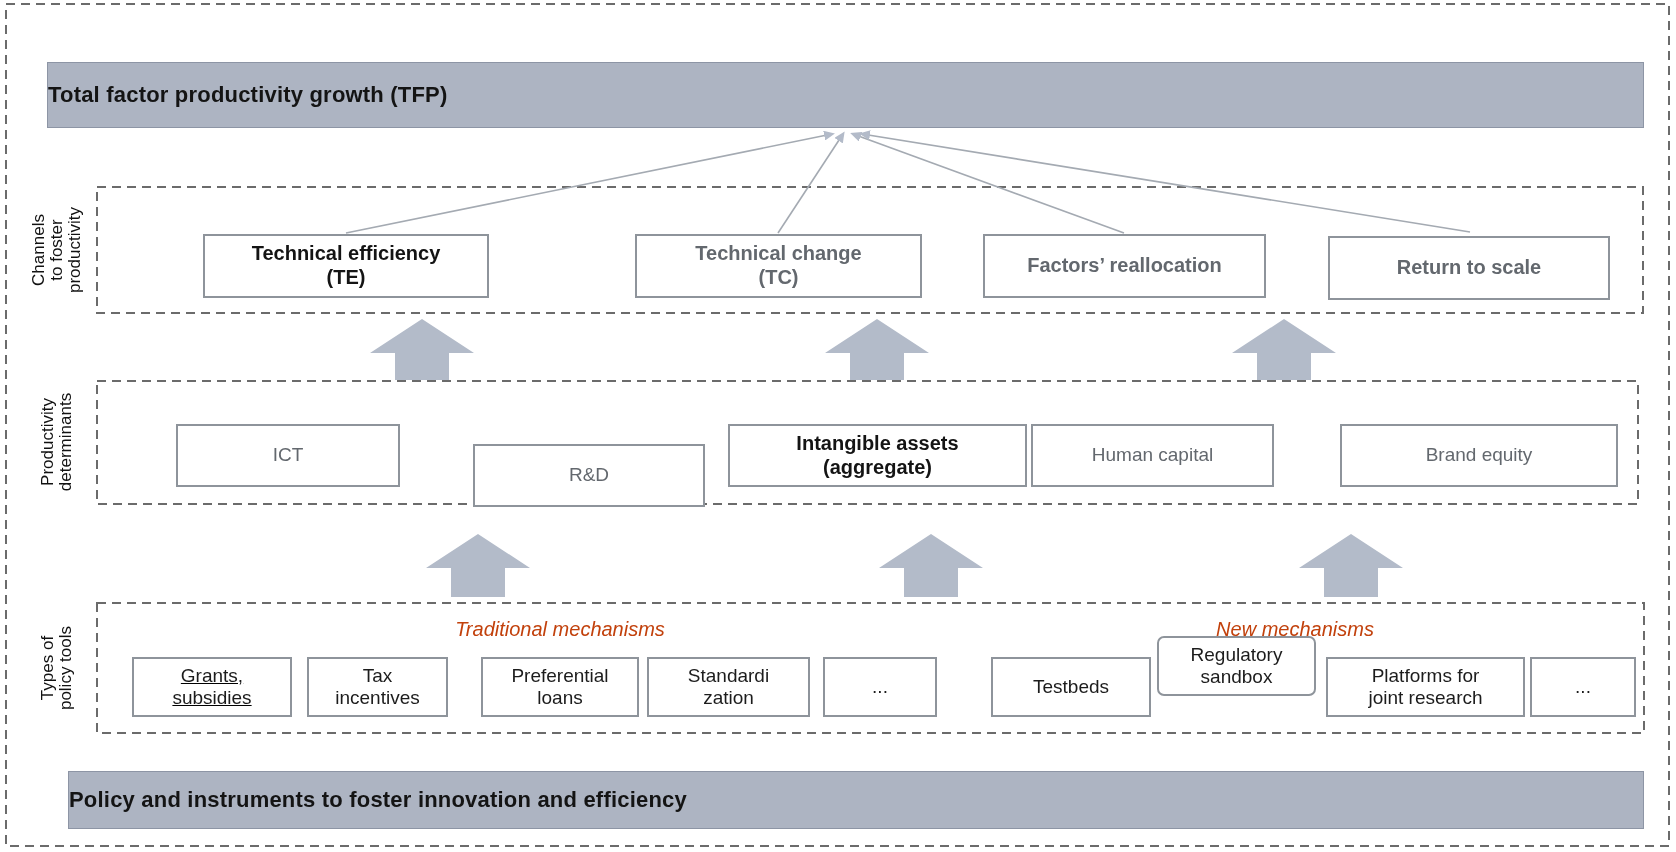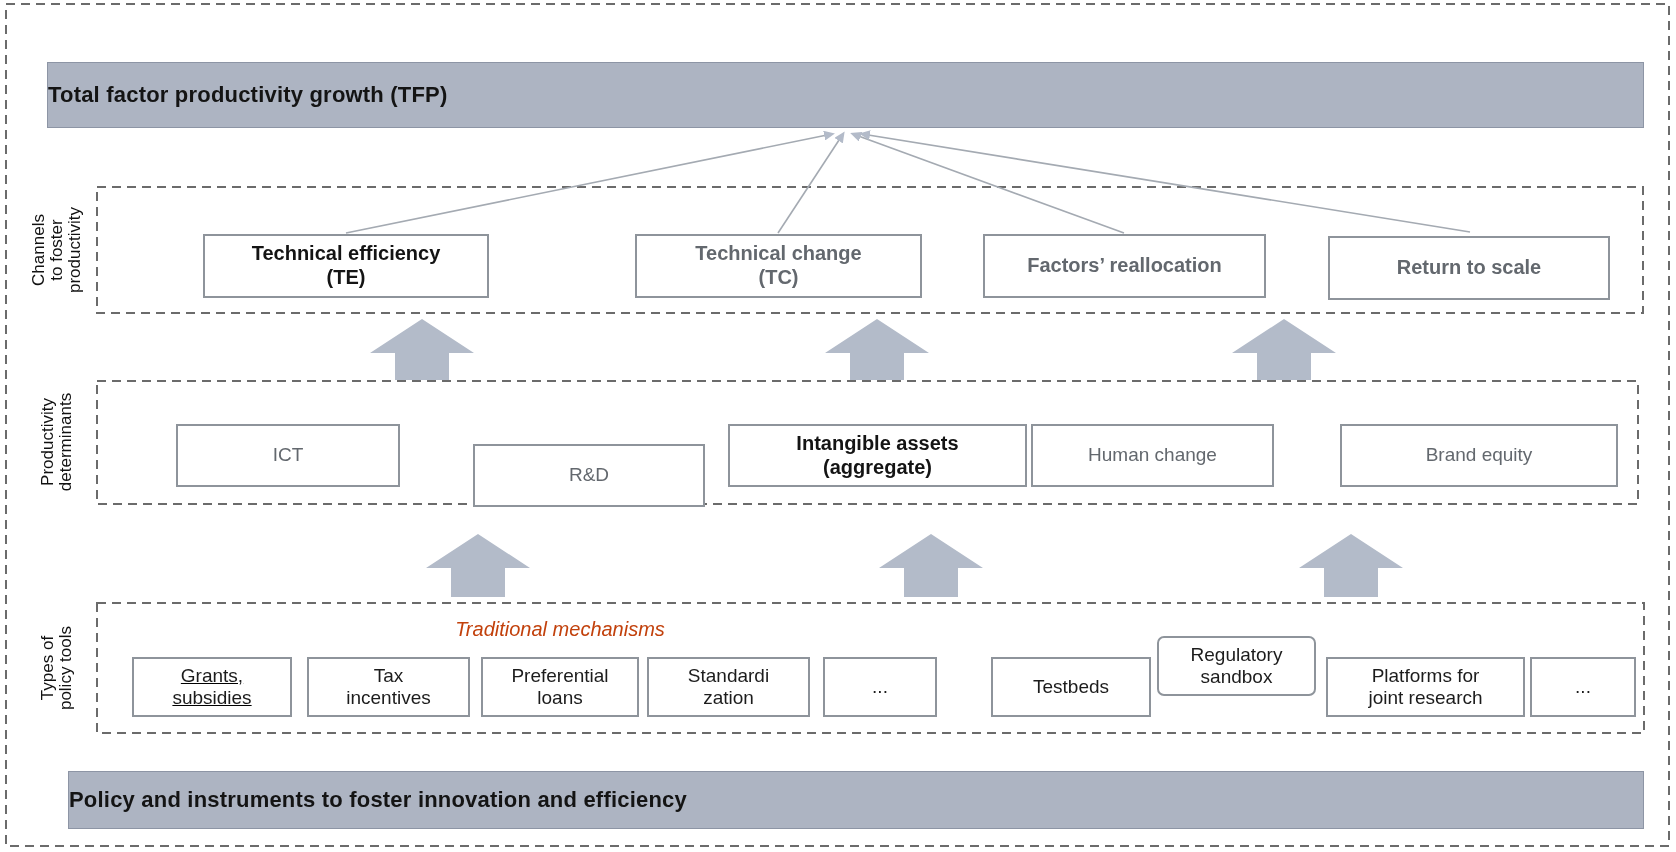--- a/index.html
+++ b/index.html
@@ -131,33 +131,34 @@
     <span class="box-label">ICT</span>
   </div>
   <div class="box" style="left:473px;top:444px;width:232px;height:63px;">
     <span class="box-label">R&amp;D</span>
   </div>
   <div class="box bold-black" style="left:728px;top:424px;width:299px;height:63px;">
     <span class="box-label">Intangible assets
 (aggregate)</span>
   </div>
   <div class="box" style="left:1031px;top:424px;width:243px;height:63px;">
-    <span class="box-label">Human change</span>
+    <span class="box-label">Human capital</span>
   </div>
   <div class="box" style="left:1340px;top:424px;width:278px;height:63px;">
     <span class="box-label">Brand equity</span>
   </div>
 
   <div class="group-label" style="left:410px;top:611px;width:300px;height:36px;">Traditional mechanisms</div>
+  <div class="group-label" style="left:1145px;top:611px;width:300px;height:36px;">New mechanisms</div>
 
   <div class="box plain-black" style="left:132px;top:657px;width:160px;height:60px;text-decoration:underline;">
     <span class="box-label">Grants,
 subsidies</span>
   </div>
-  <div class="box plain-black" style="left:307px;top:657px;width:163px;height:60px;align-items:center;">
+  <div class="box plain-black" style="left:307px;top:657px;width:141px;height:60px;align-items:center;">
     <span class="box-label">Tax
 incentives</span>
   </div>
   <div class="box plain-black" style="left:481px;top:657px;width:158px;height:60px;">
     <span class="box-label">Preferential
 loans</span>
   </div>
   <div class="box plain-black" style="left:647px;top:657px;width:163px;height:60px;">
     <span class="box-label">Standardi
 zation</span>

